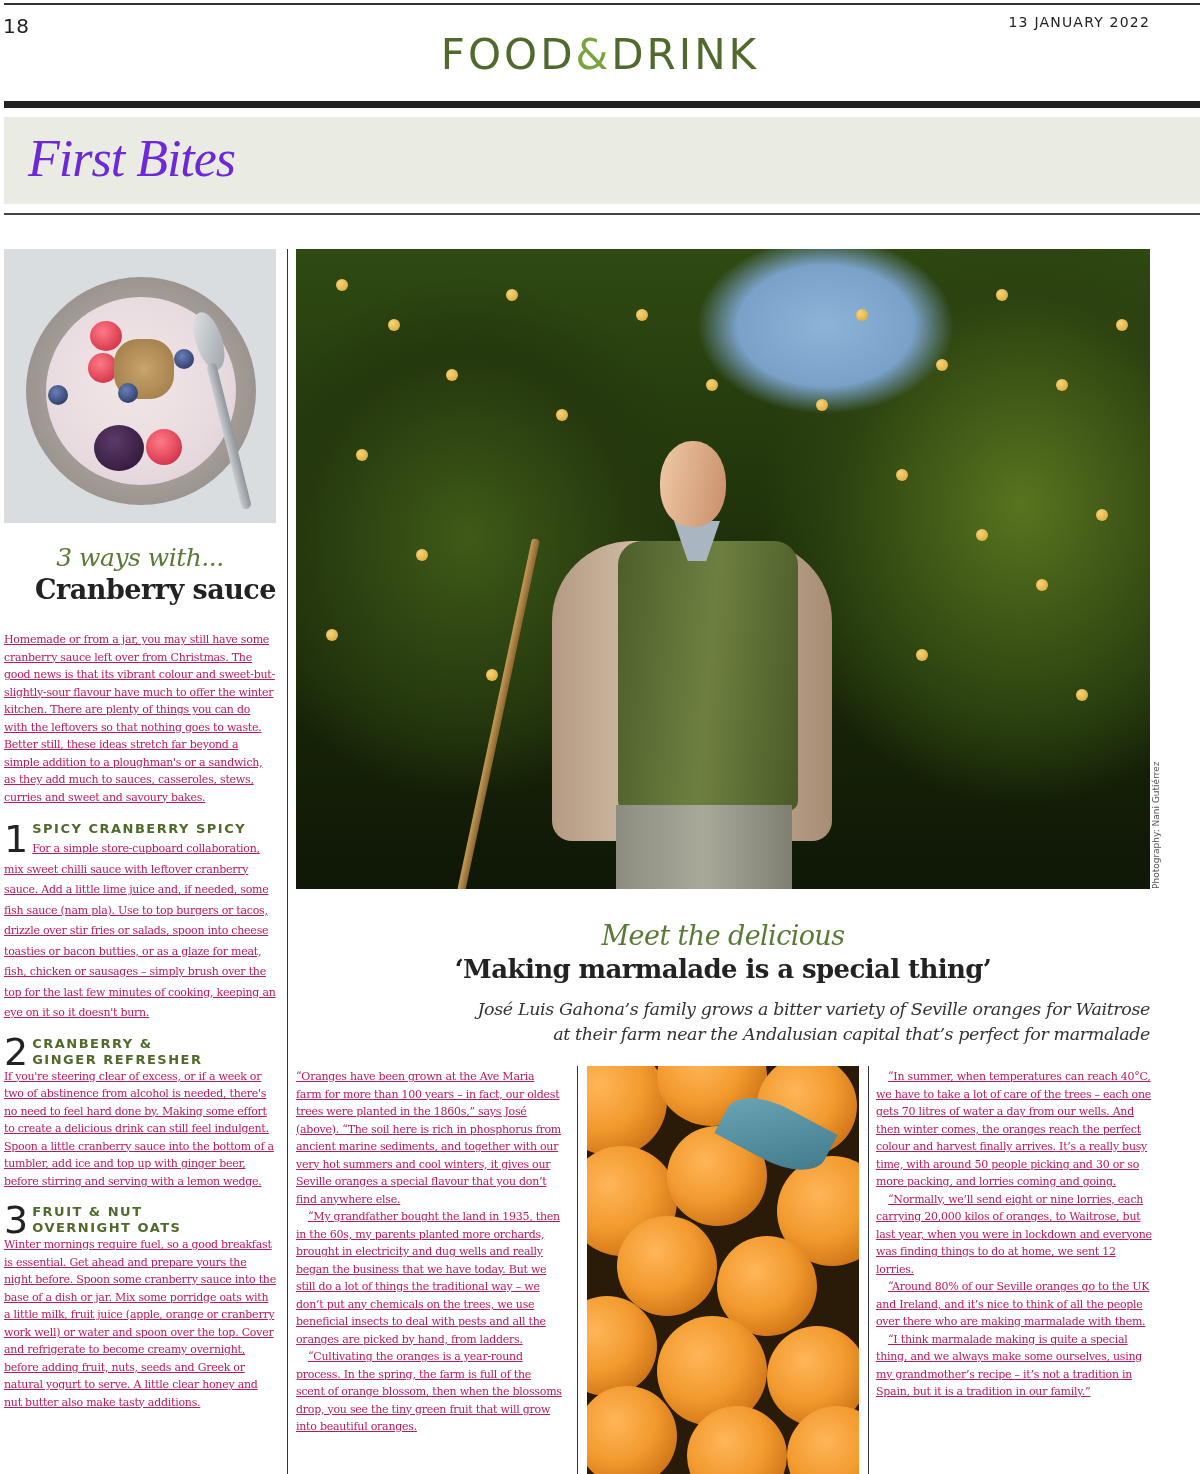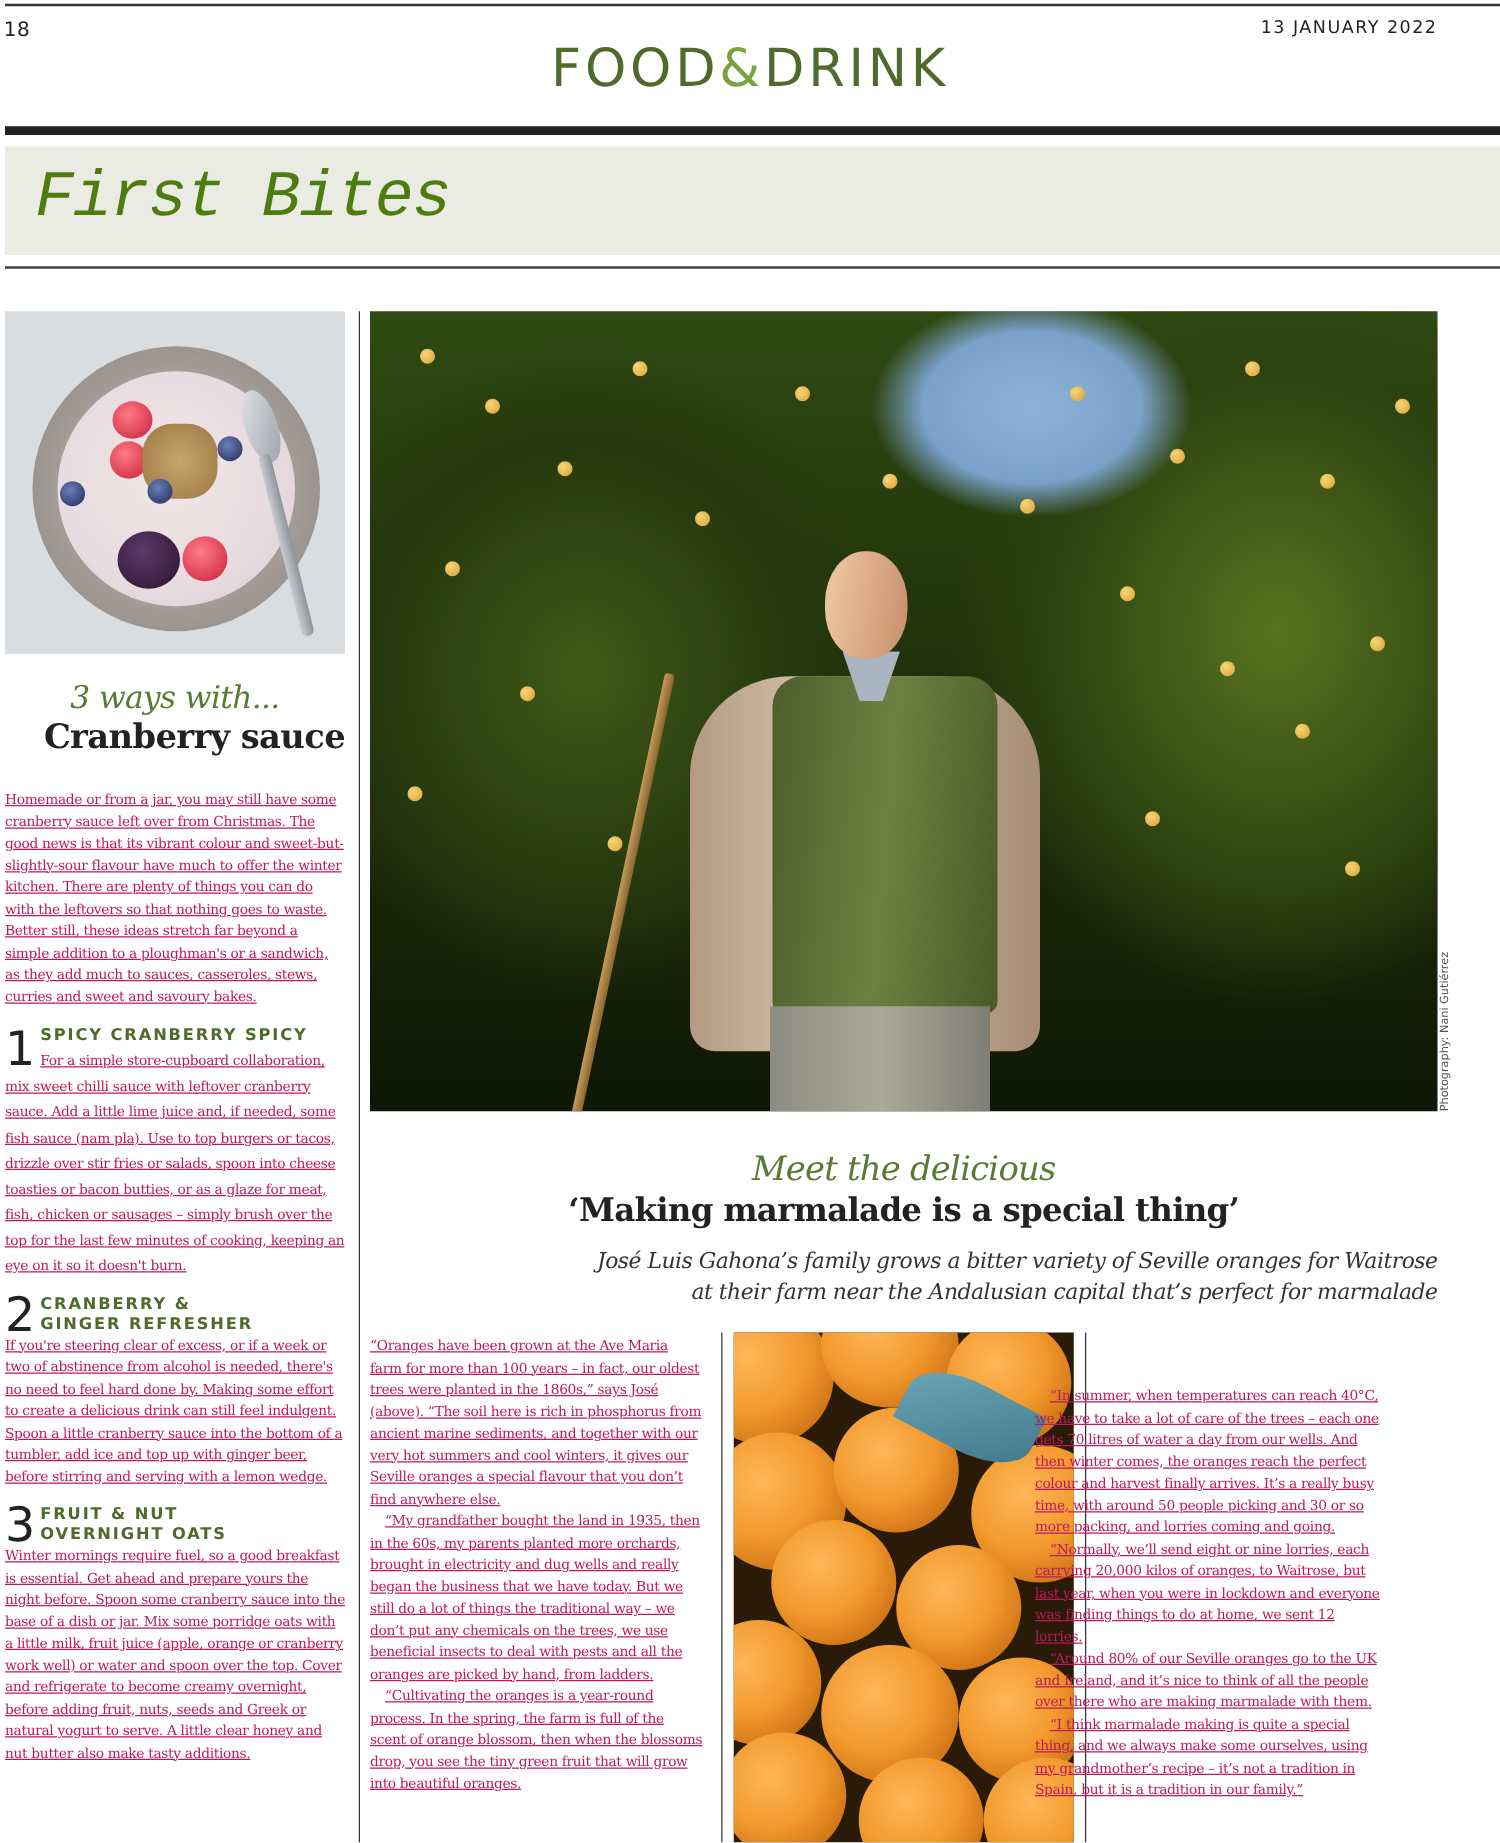--- a/index.html
+++ b/index.html
@@ -1,27 +1,27 @@
 <!DOCTYPE html>
 <html><head>
 <meta charset="utf-8">
 <style>
   * { box-sizing: border-box; margin: 0; padding: 0; }
   html, body { width: 1200px; height: 1474px; background: #ffffff; overflow: hidden; }
   body { position: relative; font-family: "DejaVu Serif", serif; color: #222; }
 
   .top-rule { position: absolute; left: 4px; right: 0; top: 3px; height: 2px; background: #333; }
-  .page-num { position: absolute; left: 3px; top: 14px; font-family: "DejaVu Sans", sans-serif; font-size: 16px; color: #222; letter-spacing: 0.5px; }
+  .page-num { position: absolute; left: 3px; top: 14px; font-family: "DejaVu Sans", sans-serif; font-size: 20px; color: #222; letter-spacing: 0.5px; }
   .issue-date { position: absolute; right: 50px; top: 14px; font-family: "DejaVu Sans", sans-serif; font-size: 14px; color: #222; letter-spacing: 1.2px; text-align: center; }
   .masthead { position: absolute; left: 0; right: 0; top: 30px; text-align: center; font-family: "DejaVu Sans", sans-serif; font-size: 42px; letter-spacing: 3px; color: #4f6a2b; font-weight: normal; }
   .masthead .amp { color: #7aa33f; }
 
   .thick-rule { position: absolute; left: 4px; right: 0; top: 101px; height: 7px; background: #222; }
   .banner { position: absolute; left: 4px; right: 0; top: 117px; height: 87px; background: #eaebe2; }
-  .banner-title { position: absolute; left: 24px; top: 12px; font-family: Liberation Mono, monospace; font-style: italic; font-size: 52px; color: #4d7c0f; letter-spacing: -1px; }
+  .banner-title { position: absolute; left: 24px; top: 12px; font-family: Liberation Serif, serif; font-style: italic; font-size: 52px; color: #6d28d9; letter-spacing: -1px; }
   .thin-rule { position: absolute; left: 4px; right: 0; top: 213px; height: 2px; background: #444; }
 
   
   .left-col { position: absolute; left: 4px; top: 249px; width: 272px; }
   .bowl-photo { width: 272px; height: 274px; background: #d9dde0; position: relative; overflow: hidden; }
   .bowl-outer { position: absolute; left: 22px; top: 28px; width: 230px; height: 228px; border-radius: 50%; background: radial-gradient(circle at 50% 50%, #c9c3bd 0%, #9c958f 70%, #7c7670 100%); }
   .bowl-inner { position: absolute; left: 42px; top: 48px; width: 190px; height: 188px; border-radius: 50%; background: radial-gradient(circle at 45% 45%, #f1e7e6 0%, #e8dbe0 60%, #d9c9d0 100%); }
   .berry { position: absolute; border-radius: 50%; }
   .spoon { position: absolute; left: 192px; top: 62px; width: 26px; height: 60px; border-radius: 50%; background: linear-gradient(120deg, #e3e6ea, #9aa0a6); transform: rotate(-18deg); }
   .spoon-handle { position: absolute; left: 220px; top: 112px; width: 10px; height: 150px; border-radius: 5px; background: linear-gradient(90deg, #c8ccd0, #8e949a); transform: rotate(-14deg); }
@@ -58,21 +58,21 @@
   .photo-credit span { display: inline-block; }
 
   
   .feature-kicker { position: absolute; left: 296px; width: 854px; top: 920px; text-align: center; font-style: italic; font-size: 27px; color: #587a35; letter-spacing: -0.6px; }
   .feature-title { position: absolute; left: 296px; width: 854px; top: 954px; text-align: center; font-weight: bold; font-size: 26px; color: #222; letter-spacing: -0.6px; }
   .feature-standfirst { position: absolute; left: 296px; width: 854px; top: 997px; text-align: right; font-style: italic; font-size: 17.5px; line-height: 25px; color: #333; letter-spacing: -0.4px; }
 
   
   .article-col { position: absolute; top: 1068px; }
   .col-a { left: 296px; width: 266px; }
-  .col-c { left: 828px; width: 280px; margin-top: 40px; }
+  .col-c { left: 876px; width: 280px; }
   .article-col p { text-indent: 12px; }
   .article-col p.first { text-indent: 0; }
   .col-divider { position: absolute; top: 1066px; width: 1px; height: 408px; background: #333; }
 
   .oranges-photo { position: absolute; left: 587px; top: 1066px; width: 272px; height: 408px; overflow: hidden; background: #2a1a08; }
   .orange { position: absolute; border-radius: 50%; background: radial-gradient(circle at 38% 35%, #ffb659 0%, #f29a2e 45%, #c86c12 85%, #8a4608 100%); }
   .leaf { position: absolute; left: 134px; top: 40px; width: 110px; height: 56px; border-radius: 50% 0 50% 0; background: linear-gradient(140deg, #6fa8b8, #3c7688); transform: rotate(28deg); }
 </style>
 </head>
 <body>

